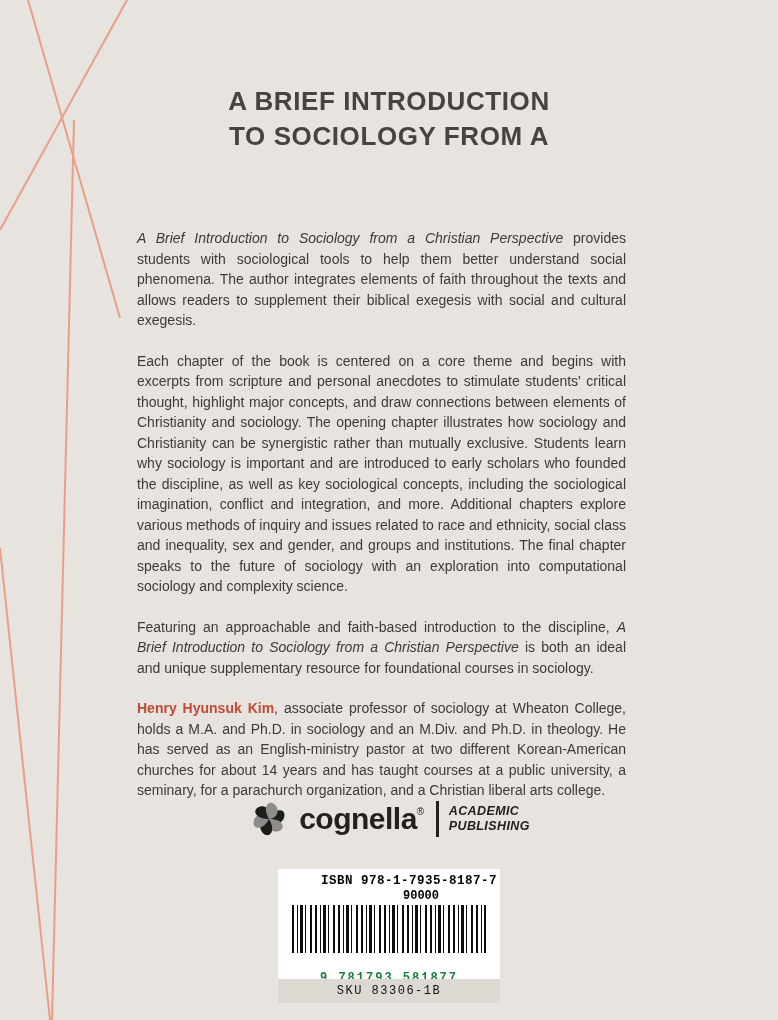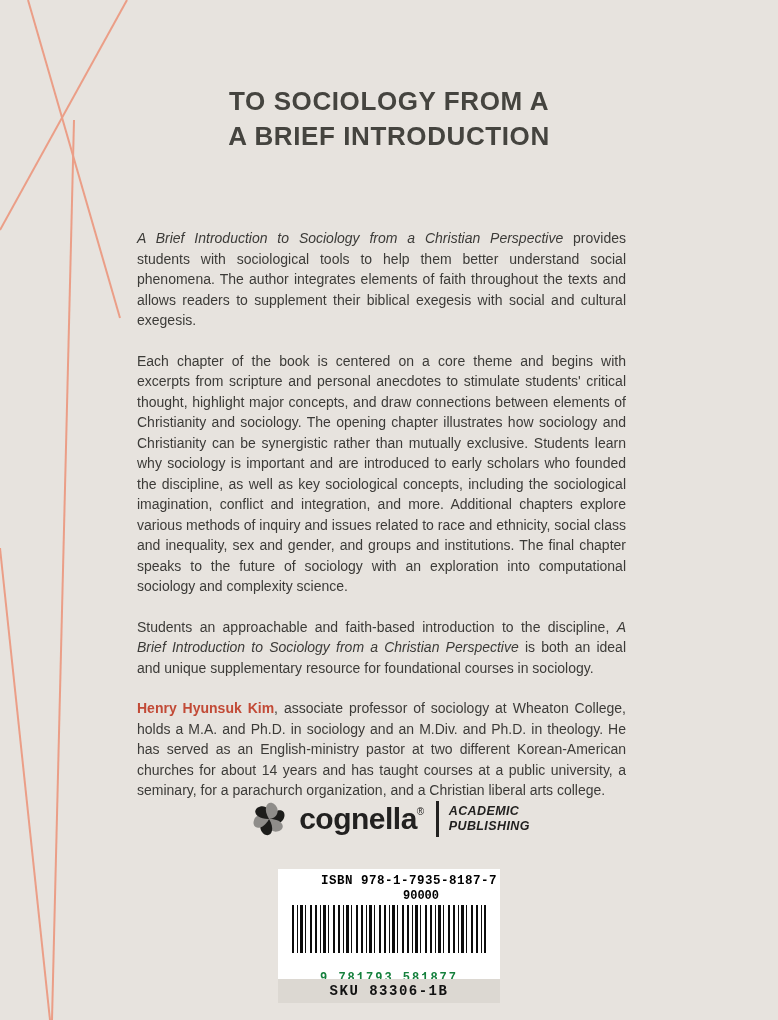--- a/index.html
+++ b/index.html
@@ -145,49 +145,49 @@
   .sku-strip {
     position: absolute;
     left: 0;
     right: 0;
     bottom: 0;
     height: 24px;
     background: #dcd8d2;
     display: flex;
     align-items: center;
     justify-content: center;
-    font-size: 14px;
-    font-weight: bold;
+    font-size: 12px;
+    font-weight: normal;
     letter-spacing: 1.5px;
     color: #121212;
   }
 </style>
 </head>
 <body>
 
 <div class="cover">
 
   <svg class="deco-lines" width="778" height="1020" viewBox="0 0 778 1020">
     <line x1="127" y1="0" x2="0" y2="230" stroke="#eb9e87" stroke-width="2"></line>
     <line x1="28" y1="0" x2="120" y2="318" stroke="#eb9e87" stroke-width="2"></line>
     <line x1="74" y1="120" x2="52" y2="1020" stroke="#eb9e87" stroke-width="2"></line>
     <line x1="0" y1="548" x2="50" y2="1020" stroke="#eb9e87" stroke-width="2"></line>
   </svg>
 
   <div class="title">
+    <div>A BRIEF INTRODUCTION</div>
     <div>TO SOCIOLOGY FROM A</div>
-    <div>A BRIEF INTRODUCTION</div>
   </div>
 
   <div class="body-copy">
     <p><em>A Brief Introduction to Sociology from a Christian Perspective</em><span> provides students with sociological tools to help them better understand social phenomena. The author integrates elements of faith throughout the texts and allows readers to supplement their biblical exegesis with social and cultural exegesis.</span></p>
 
     <p>Each chapter of the book is centered on a core theme and begins with excerpts from scripture and personal anecdotes to stimulate students' critical thought, highlight major concepts, and draw connections between elements of Christianity and sociology. The opening chapter illustrates how sociology and Christianity can be synergistic rather than mutually exclusive. Students learn why sociology is important and are introduced to early scholars who founded the discipline, as well as key sociological concepts, including the sociological imagination, conflict and integration, and more. Additional chapters explore various methods of inquiry and issues related to race and ethnicity, social class and inequality, sex and gender, and groups and institutions. The final chapter speaks to the future of sociology with an exploration into computational sociology and complexity science.</p>
 
-    <p><span>Students an approachable and faith-based introduction to the discipline, </span><em>A Brief Introduction to Sociology from a Christian Perspective</em><span> is both an ideal and unique supplementary resource for foundational courses in sociology.</span></p>
+    <p><span>Featuring an approachable and faith-based introduction to the discipline, </span><em>A Brief Introduction to Sociology from a Christian Perspective</em><span> is both an ideal and unique supplementary resource for foundational courses in sociology.</span></p>
 
     <p><span class="author-name">Henry Hyunsuk Kim</span><span>, associate professor of sociology at Wheaton College, holds a M.A. and Ph.D. in sociology and an M.Div. and Ph.D. in theology. He has served as an English-ministry pastor at two different Korean-American churches for about 14 years and has taught courses at a public university, a seminary, for a parachurch organization, and a Christian liberal arts college.</span></p>
   </div>
 
   <div class="publisher">
     <svg class="logo-icon" viewBox="-22 -22 44 44">
       <g>
         <path d="M0,0 C7,-13 18,-11 16,-2 C14,6 4,7 0,0 Z" fill="#1d1d1b"></path>
         <path d="M0,0 C7,-13 18,-11 16,-2 C14,6 4,7 0,0 Z" fill="#8f8d8a" transform="rotate(60)"></path>
         <path d="M0,0 C7,-13 18,-11 16,-2 C14,6 4,7 0,0 Z" fill="#1d1d1b" transform="rotate(120)"></path>

